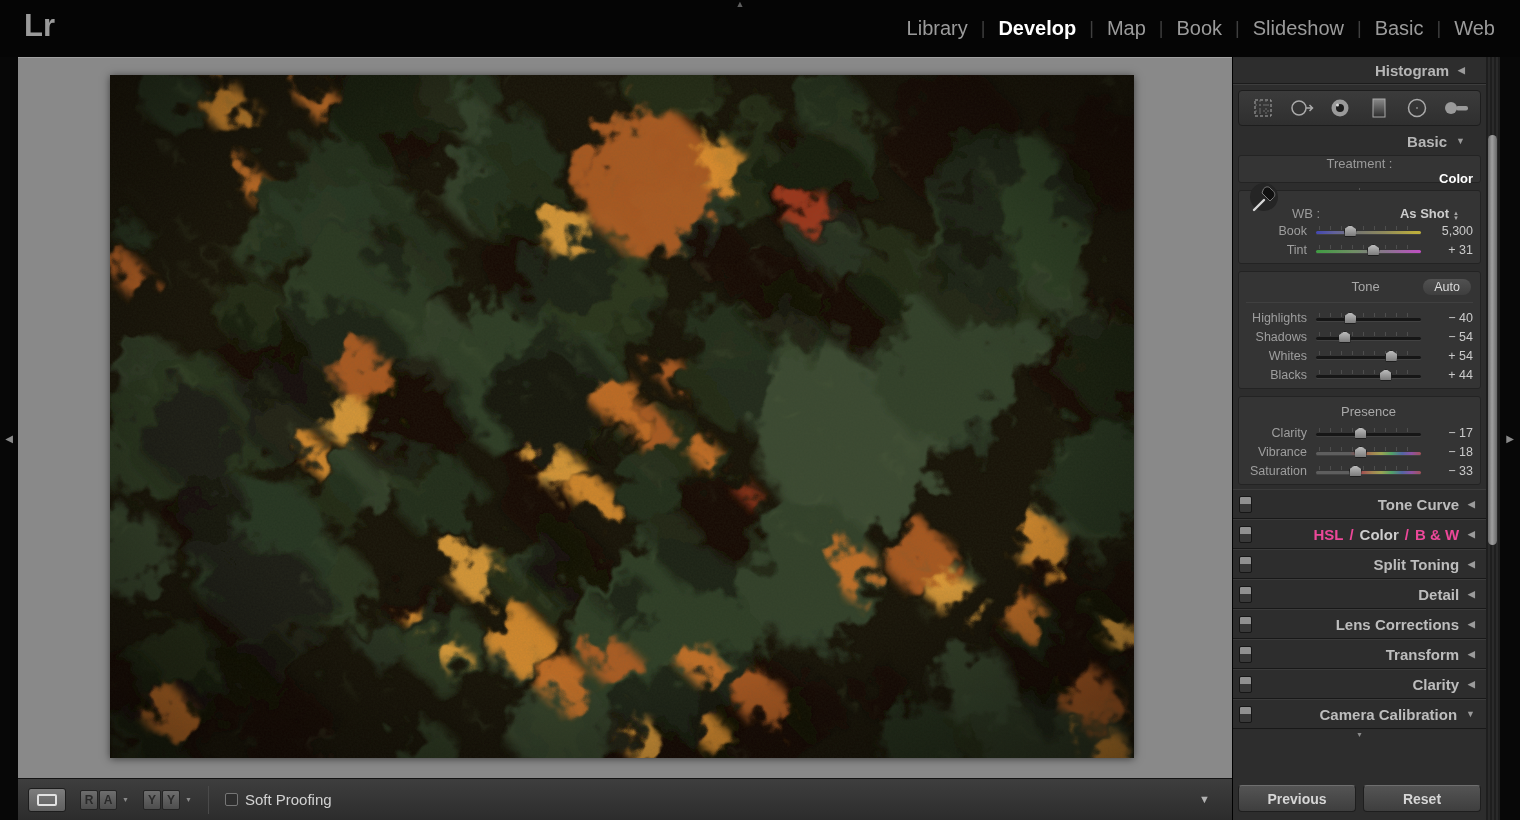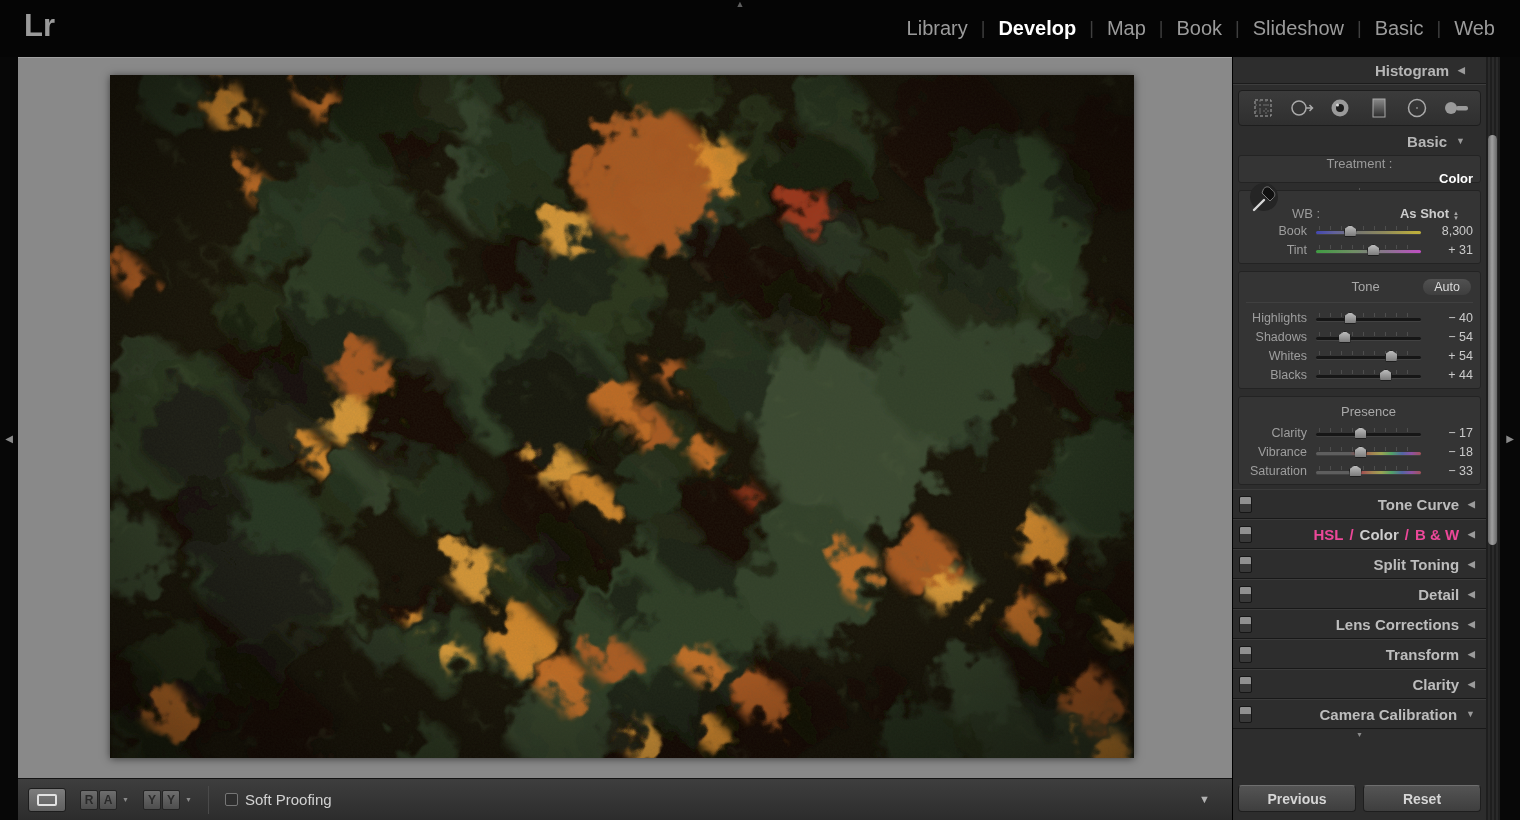--- a/index.html
+++ b/index.html
@@ -718,21 +718,21 @@
             <span>▼</span>
           </span>
       </div>
       <div id="wb-sliders">
           <div class="srow">
             <span class="slabel">Book</span>
             <div class="strack temp">
               <div class="track-line"></div>
               <div class="sthumb" style="left: 33%;"></div>
             </div>
-            <span class="sval">8,300</span>
+            <span class="sval">5,300</span>
           </div>
           <div class="srow">
             <span class="slabel">Tint</span>
             <div class="strack tint">
               <div class="track-line"></div>
               <div class="sthumb" style="left: 55%;"></div>
             </div>
             <span class="sval">+ 31</span>
           </div>
         </div>

